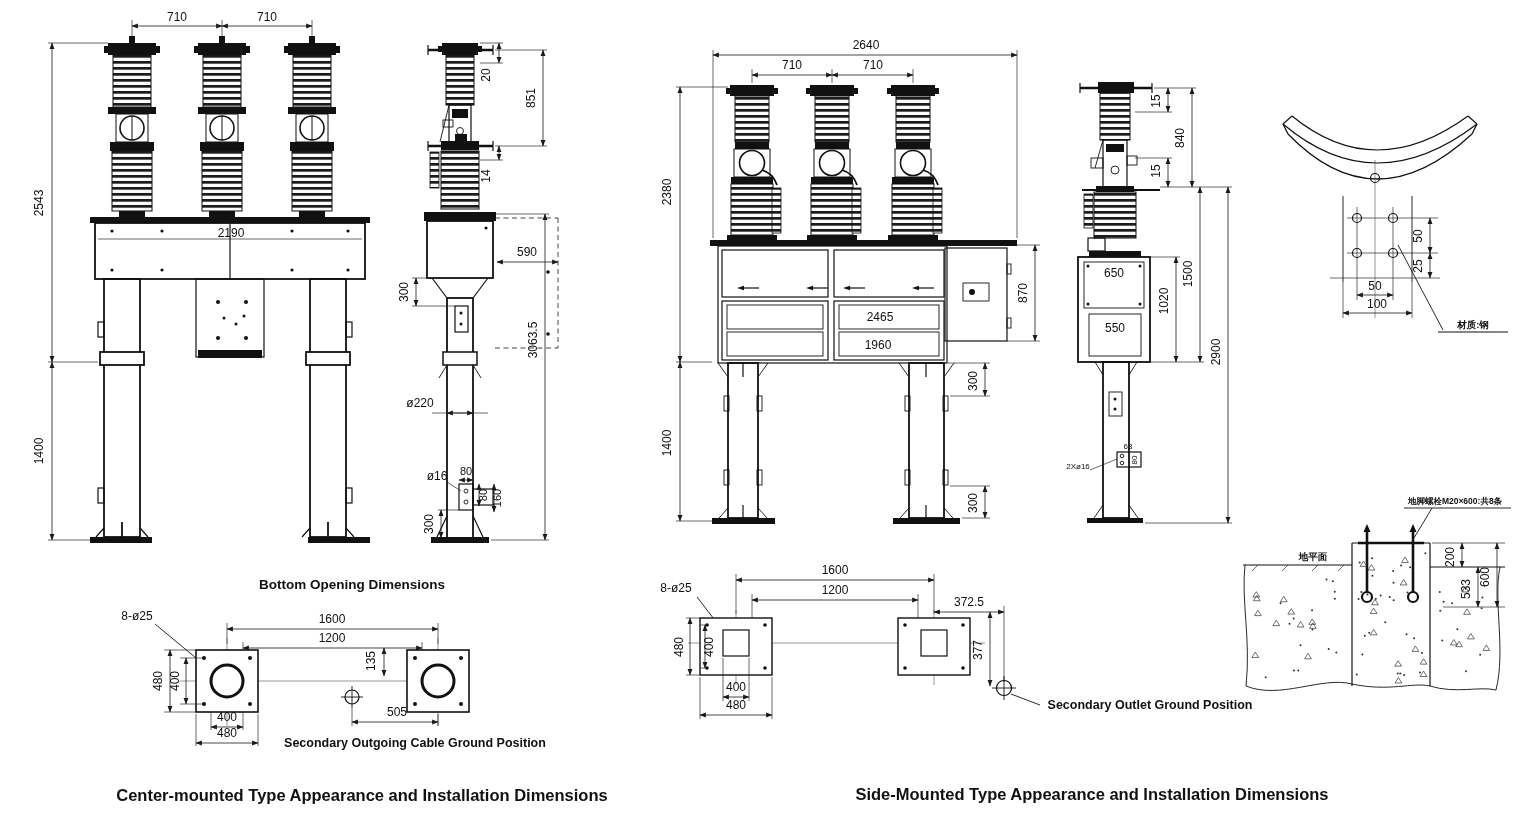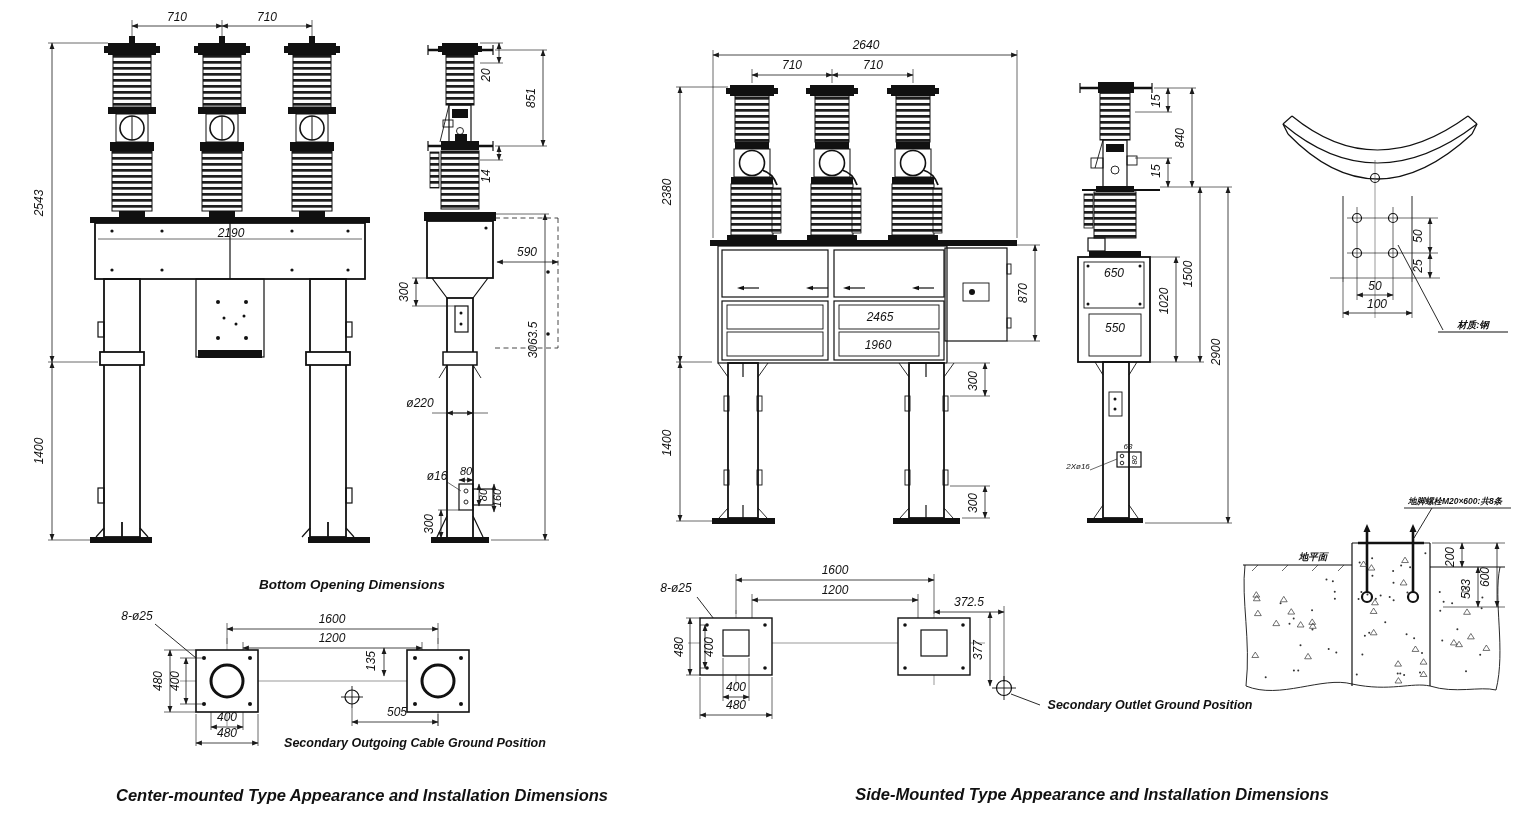--- a/index.html
+++ b/index.html
@@ -1,16 +1,16 @@
 <!DOCTYPE html>
 <html><head>
 <meta charset="utf-8">
 <style>
   html,body{margin:0;padding:0;background:#ffffff;}
-  #canvas{position:relative;width:1511px;height:825px;background:#fff;overflow:hidden;font-style:italic;}
+  #canvas{position:relative;width:1511px;height:825px;background:#fff;overflow:hidden;}
   svg{display:block;}
   .t{font-family:"Liberation Sans",sans-serif;font-size:11px;fill:#111;text-anchor:middle;}
   .tt{font-family:"Liberation Sans",sans-serif;font-size:12px;fill:#111;text-anchor:middle;}
   .h{font-family:"Liberation Sans",sans-serif;font-size:13.5px;font-weight:600;fill:#111;text-anchor:middle;}
   .note{font-family:"Liberation Sans",sans-serif;font-size:12.5px;font-weight:600;fill:#111;text-anchor:middle;}
   .title{font-family:"Liberation Sans",sans-serif;font-size:16.5px;font-weight:600;fill:#111;text-anchor:middle;}
   .tiny{font-family:"Liberation Sans",sans-serif;font-size:8px;fill:#111;text-anchor:middle;}
   .cjk{font-family:"Liberation Sans",sans-serif;font-size:9.5px;font-weight:600;fill:#111;text-anchor:middle;}
   .cjk2{font-family:"Liberation Sans",sans-serif;font-size:8.5px;font-weight:600;fill:#111;text-anchor:middle;}
   .dim{stroke:#1a1a1a;stroke-width:0.8;fill:none;marker-start:url(#ar);marker-end:url(#ar);}

